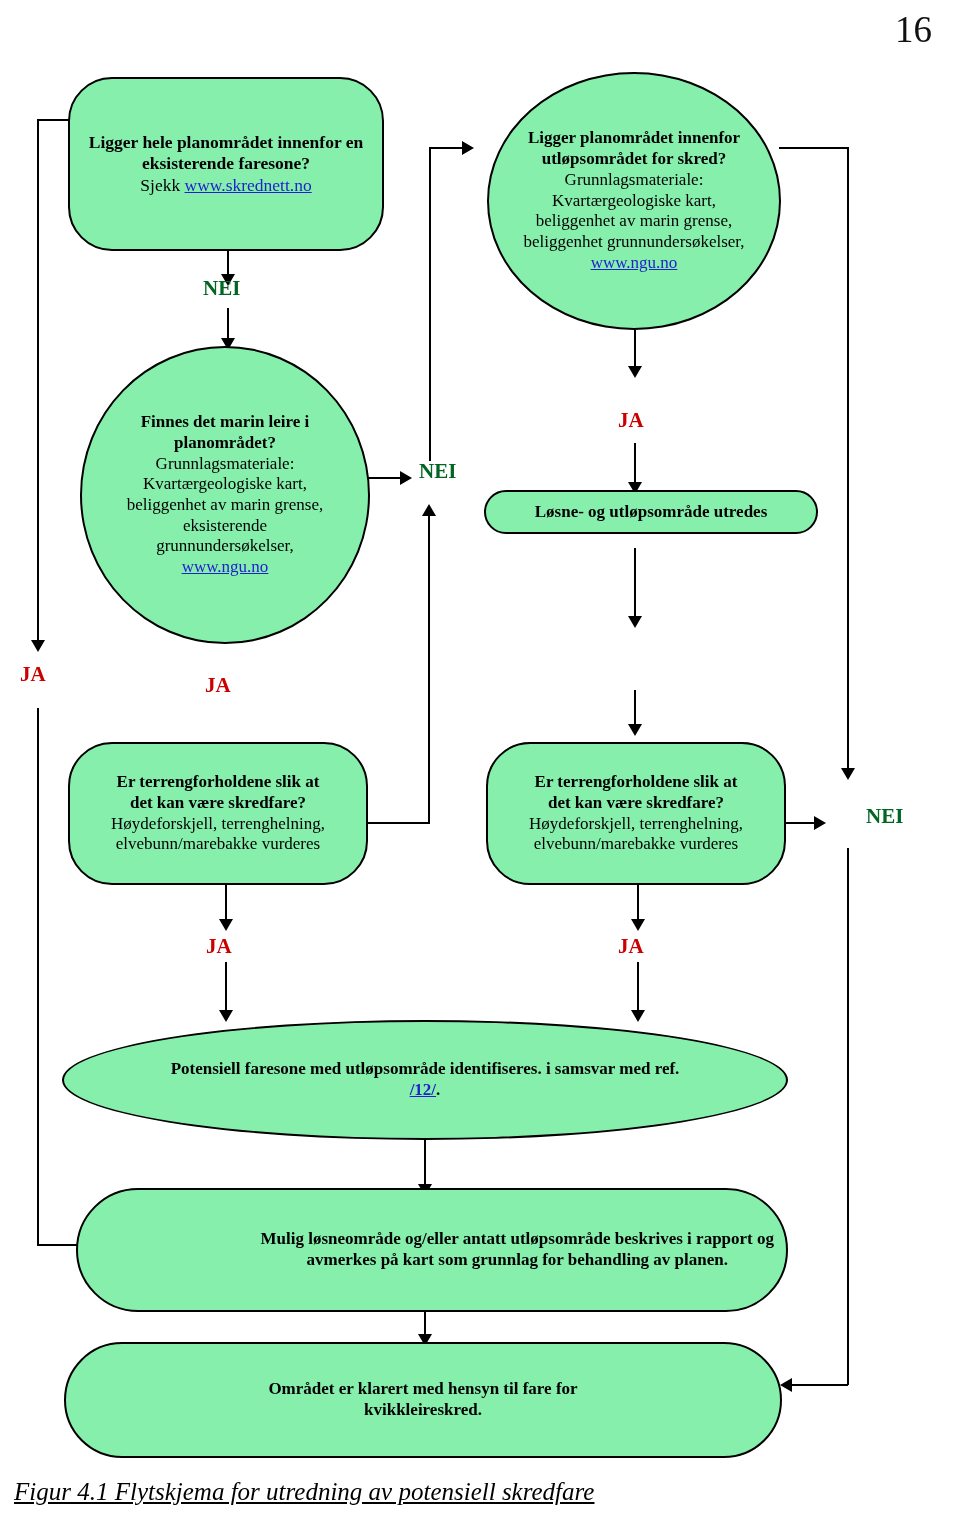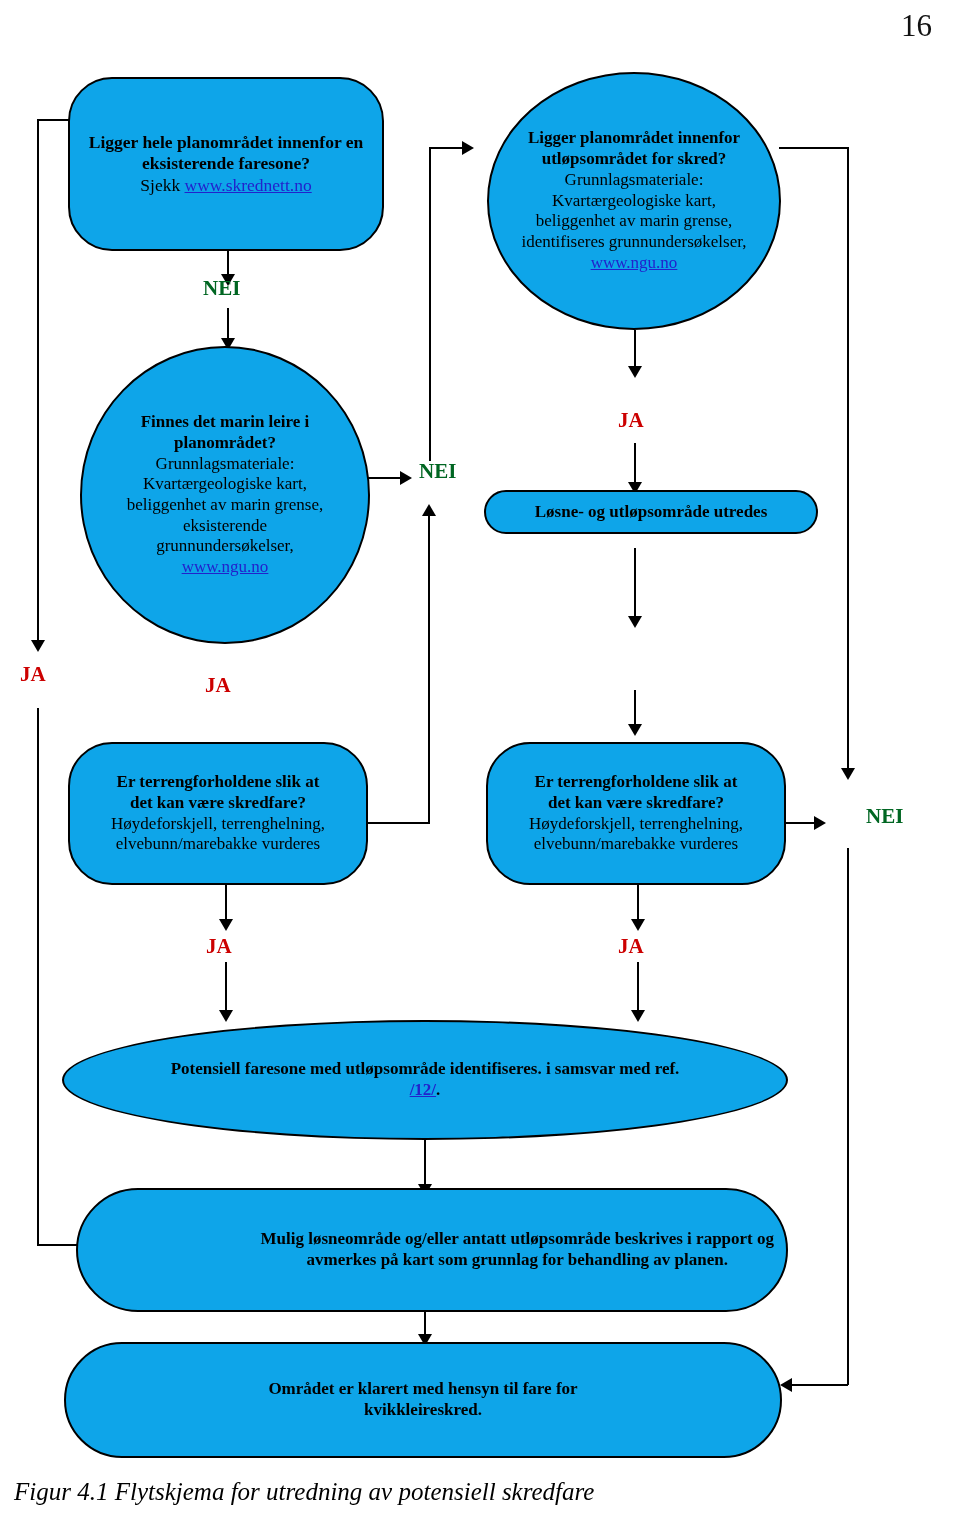--- a/index.html
+++ b/index.html
@@ -1,25 +1,25 @@
 <!DOCTYPE html>
 <html><head>
 <meta charset="utf-8">
 <style>
   html,body{margin:0;padding:0;background:#ffffff;}
   body{width:960px;height:1523px;position:relative;font-family:"Liberation Serif","DejaVu Serif",serif;color:#000;}
   #stage{position:absolute;left:0;top:0;width:960px;height:1523px;overflow:hidden;}
 
-  .page-num{position:absolute;right:28px;top:8px;font-size:31px;font-family:"Liberation Serif",serif;color:#111;}
+  .page-num{position:absolute;right:28px;top:8px;font-size:37px;font-family:"Liberation Serif",serif;color:#111;}
 
   
   .node{
     position:absolute;
     border:2.2px solid #000;
-    background:#0ea5e9;
+    background:#86efac;
     box-sizing:border-box;
     display:flex;
     align-items:center;
     justify-content:center;
     text-align:center;
     z-index:3;
   }
   .node .inner{padding:0 12px;line-height:1.22;}
   .node b{font-weight:bold;}
   .t18{font-size:17.5px;}
@@ -40,21 +40,21 @@
   
   .conn{position:absolute;background:#000;z-index:2;}
   .v{width:2.2px;}
   .h{height:2.2px;}
   .arrow{position:absolute;width:0;height:0;z-index:2;}
   .arr-down{border-left:7px solid transparent;border-right:7px solid transparent;border-top:12px solid #000;}
   .arr-up{border-left:7px solid transparent;border-right:7px solid transparent;border-bottom:12px solid #000;}
   .arr-right{border-top:7px solid transparent;border-bottom:7px solid transparent;border-left:12px solid #000;}
   .arr-left{border-top:7px solid transparent;border-bottom:7px solid transparent;border-right:12px solid #000;}
 
-  .caption{position:absolute;left:14px;top:1478px;font-style:italic;font-size:25px;font-family:"Liberation Serif",serif;white-space:nowrap;}
+  .caption{position:absolute;left:14px;top:1478px;font-style:italic;font-size:25px;font-family:"Liberation Serif",serif;white-space:nowrap;text-decoration:underline;}
 </style>
 </head>
 <body>
 
 <div id="stage">
 
   <div class="page-num">16</div>
 
   <div class="conn h" style="left:38px;top:119px;width:72px;"></div>
   <div class="conn v" style="left:37px;top:119px;height:525px;"></div>
@@ -122,21 +122,21 @@
       <span>Sjekk </span><a class="link" href="#">www.skrednett.no</a>
     </div>
   </div>
 
   <div class="node r-oval" style="left:487px;top:72px;width:294px;height:258px;">
     <div class="inner t17">
       <b>Ligger planområdet innenfor utløpsområdet for skred?</b><br>
       <span>Grunnlagsmateriale:</span><br>
       <span>Kvartærgeologiske kart,</span><br>
       <span>beliggenhet av marin grense,</span><br>
-      <span>identifiseres grunnundersøkelser,</span><br>
+      <span>beliggenhet grunnundersøkelser,</span><br>
       <a class="link" href="#">www.ngu.no</a>
     </div>
   </div>
 
   <div class="node r-oval" style="left:80px;top:346px;width:290px;height:298px;">
     <div class="inner t17">
       <b>Finnes det marin leire i planområdet?</b><br>
       <span>Grunnlagsmateriale:</span><br>
       <span>Kvartærgeologiske kart,</span><br>
       <span>beliggenhet av marin grense,</span><br>

